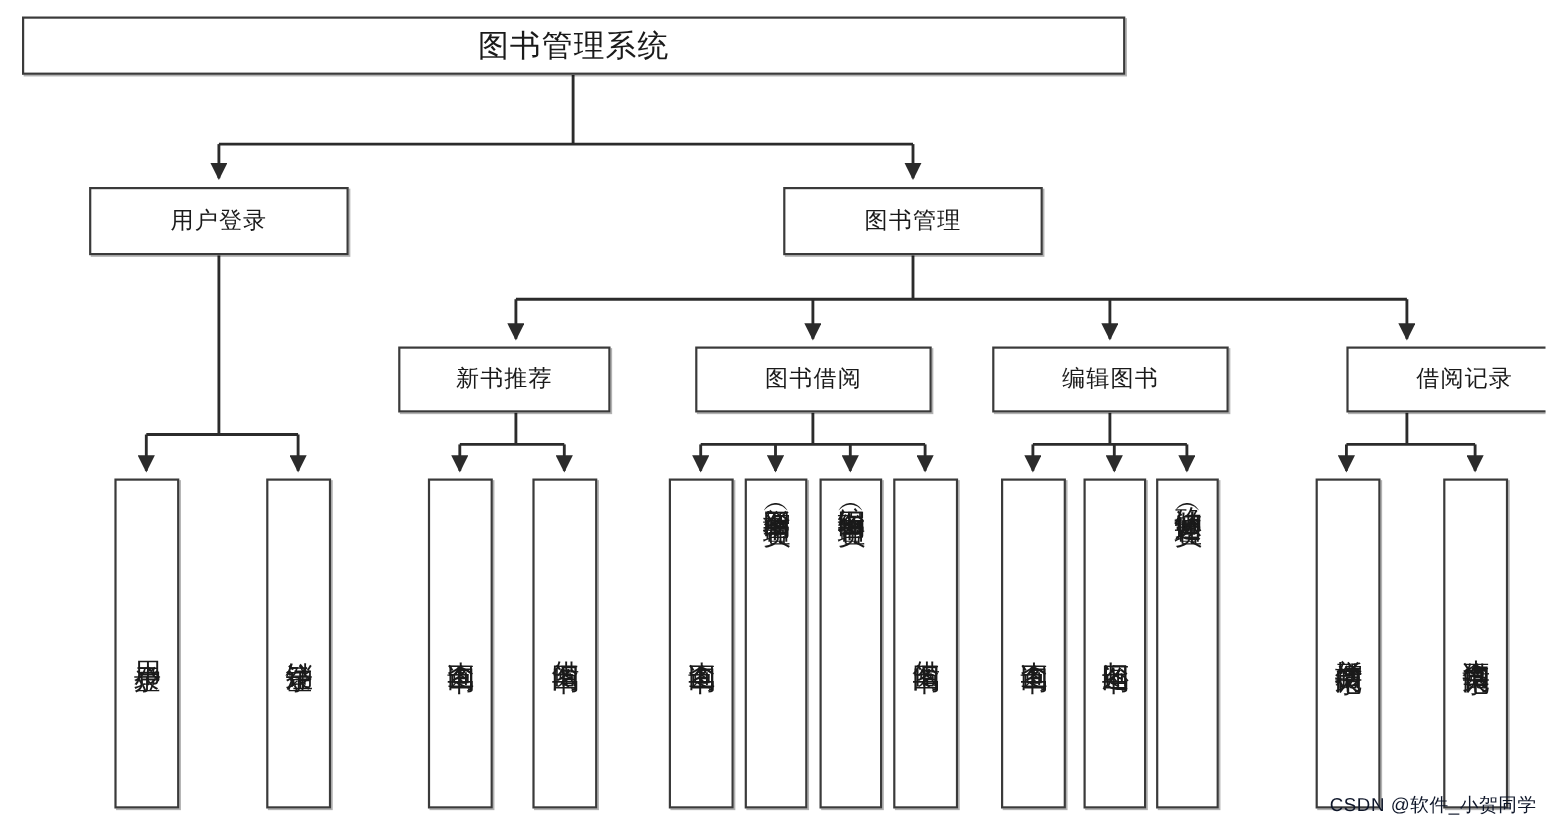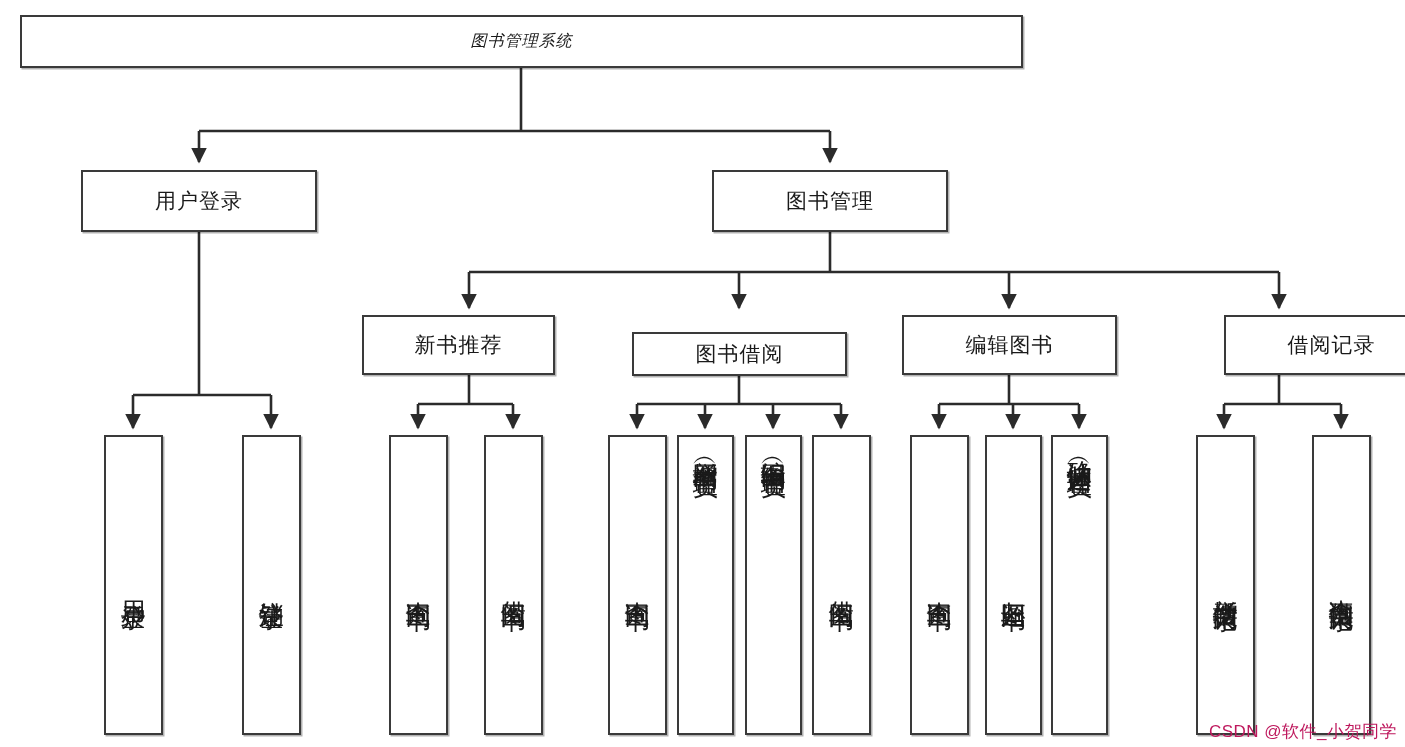--- a/index.html
+++ b/index.html
@@ -24,39 +24,39 @@
     color:#1a1a1a;
   }
   .node .lbl{
     display:block;
     text-align:center;
     line-height:1.18;
     white-space:nowrap;
   }
   
   .n-h .lbl{font-size:21px;letter-spacing:1px;}
-  .n-root .lbl{font-size:16px;letter-spacing:1px;font-style:italic;}
+  .n-root .lbl{font-size:28px;letter-spacing:1px;}
 
   
   .n-v{align-items:center;justify-content:center;}
   .n-v .lbl{
     writing-mode:vertical-rl;
     text-orientation:upright;
     font-size:25px;
     line-height:1.05;
     letter-spacing:2px;
     white-space:nowrap;
   }
   .n-v.tall .lbl{align-self:flex-start;margin-top:4px;}
 
   .watermark{
     position:absolute;
     right:8px;bottom:4px;
     font-size:17px;
-    color:#be185d;
+    color:#0f172a;
     letter-spacing:0.5px;
     white-space:nowrap;
   }
 </style>
 </head>
 <body>
 
 <div id="stage">
 
   <svg class="wires" viewBox="0 0 1405 747" xmlns="http://www.w3.org/2000/svg">
@@ -116,21 +116,21 @@
   <div class="node n-h" style="left:81px;top:170px;width:236px;height:62px;">
     <span class="lbl">用户登录</span>
   </div>
   <div class="node n-h" style="left:712px;top:170px;width:236px;height:62px;">
     <span class="lbl">图书管理</span>
   </div>
 
   <div class="node n-h" style="left:362px;top:315px;width:193px;height:60px;">
     <span class="lbl">新书推荐</span>
   </div>
-  <div class="node n-h" style="left:632px;top:332px;width:215px;height:44px;">
+  <div class="node n-h" style="left:632px;top:315px;width:215px;height:60px;">
     <span class="lbl">图书借阅</span>
   </div>
   <div class="node n-h" style="left:902px;top:315px;width:215px;height:60px;">
     <span class="lbl">编辑图书</span>
   </div>
   <div class="node n-h" style="left:1224px;top:315px;width:215px;height:60px;">
     <span class="lbl">借阅记录</span>
   </div>
 
   <div class="node n-v" style="left:104px;top:435px;width:59px;height:300px;">

